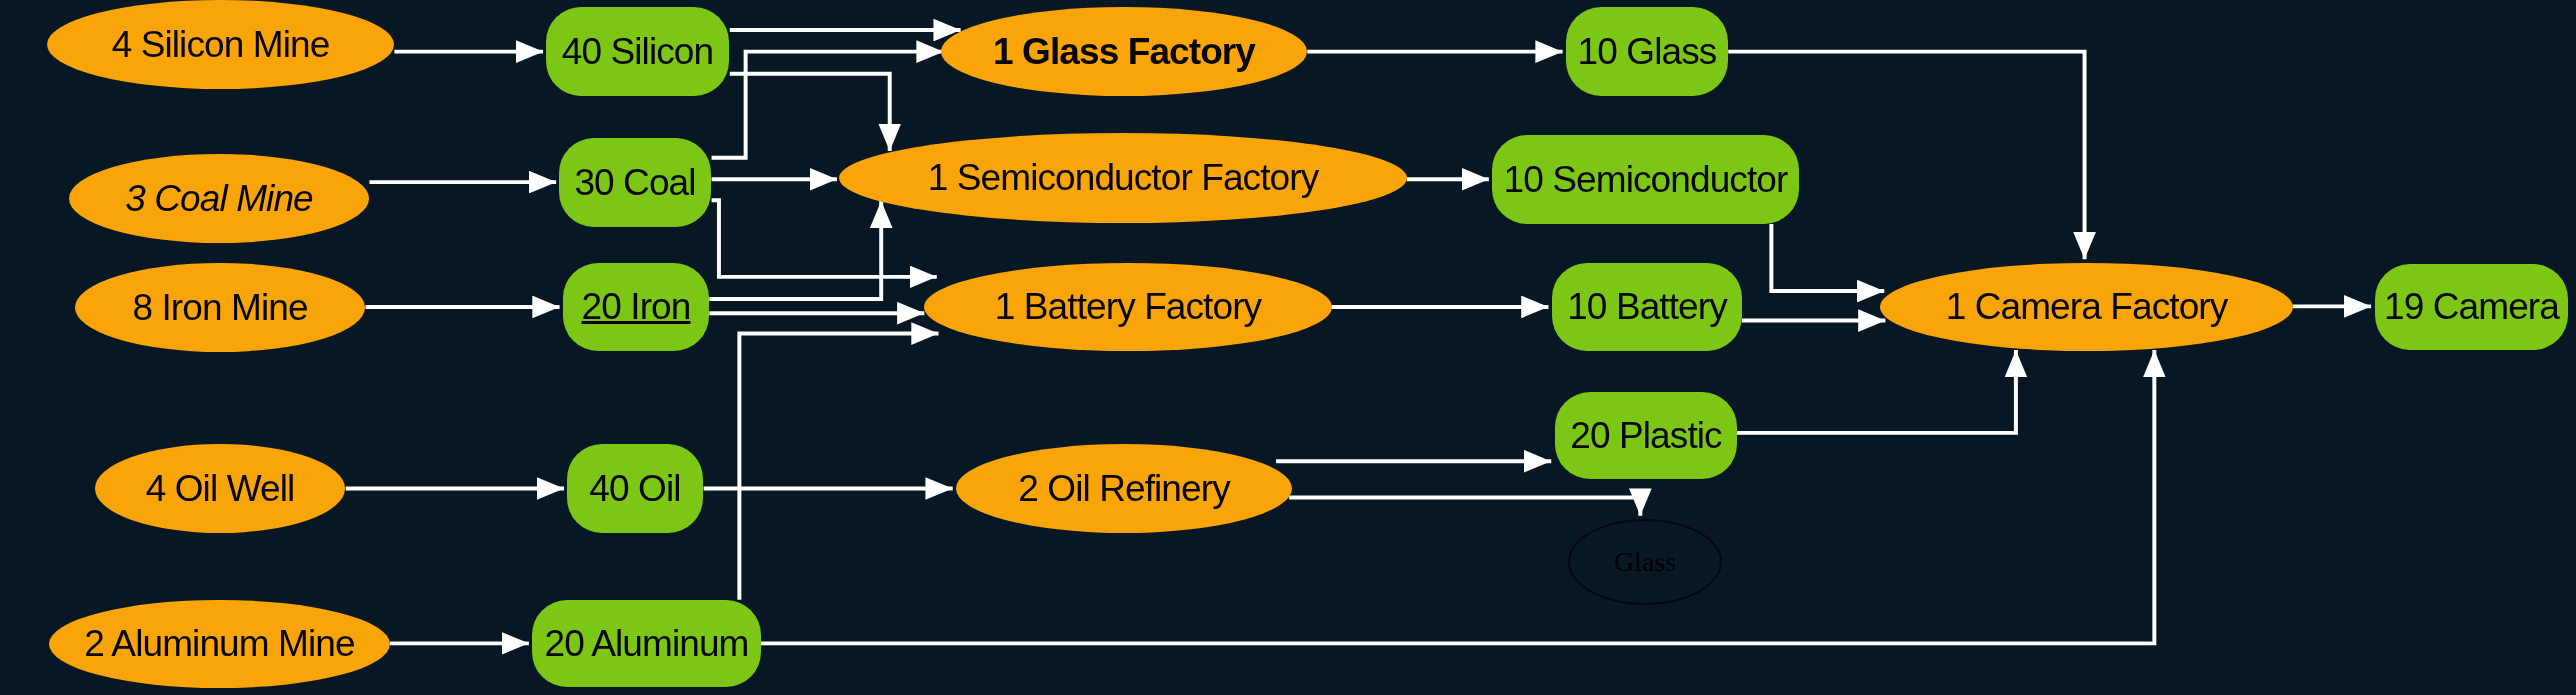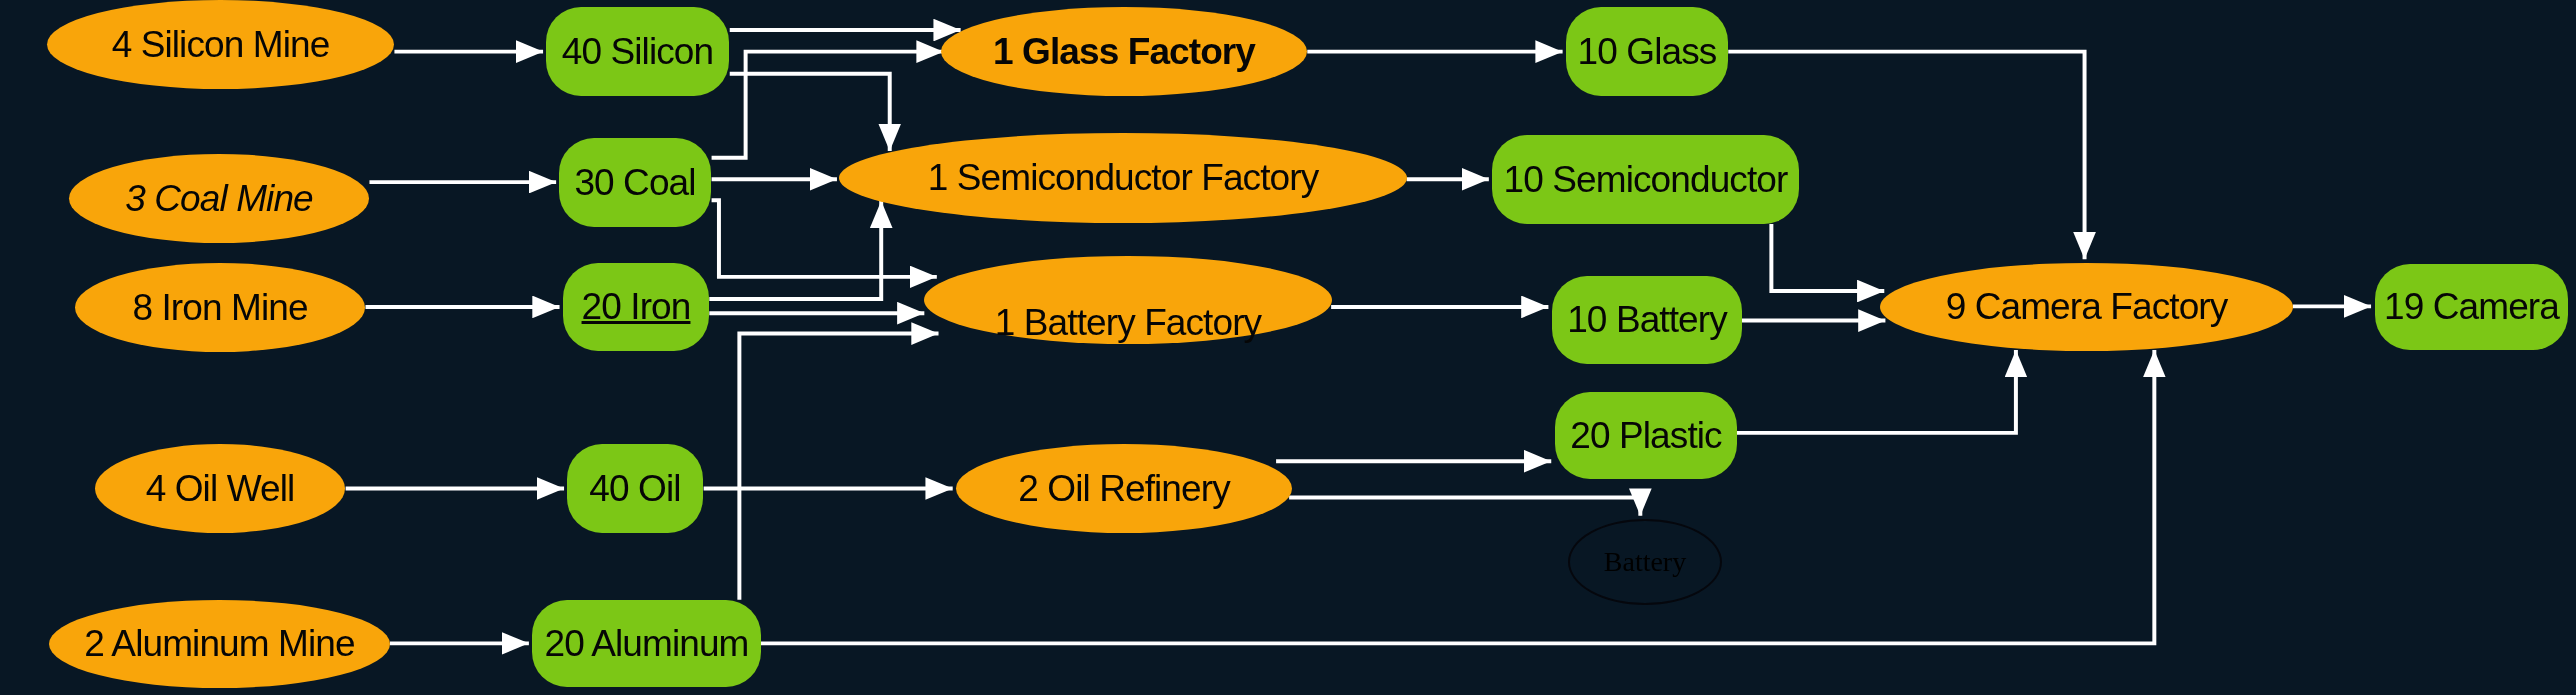--- a/index.html
+++ b/index.html
@@ -120,46 +120,46 @@
       </div>
       <div class="node item" style="left: 1492px; top: 135px; width: 307px; height: 89px;">
         <span>10 Semiconductor</span>
       </div>
       <div class="node machine" style="left: 75px; top: 263px; width: 290px; height: 89px;">
         <span>8 Iron Mine</span>
       </div>
       <div class="node item" style="left: 563px; top: 263px; width: 146px; height: 88px; text-decoration: underline;">
         <span>20 Iron</span>
       </div>
-      <div class="node machine" style="left: 924px; top: 256px; width: 408px; height: 88px; align-items: flex-end;">
+      <div class="node machine" style="left: 924px; top: 263px; width: 408px; height: 88px;">
         <span>1 Battery Factory</span>
       </div>
-      <div class="node item" style="left: 1552px; top: 263px; width: 190px; height: 88px; margin-top: 13px;">
+      <div class="node item" style="left: 1552px; top: 263px; width: 190px; height: 88px;">
         <span>10 Battery</span>
       </div>
       <div class="node machine" style="left: 1880px; top: 263px; width: 413px; height: 88px;">
-        <span>9 Camera Factory</span>
+        <span>1 Camera Factory</span>
       </div>
       <div class="node item" style="left: 2375px; top: 264px; width: 193px; height: 86px;">
         <span>19 Camera</span>
       </div>
       <div class="node item" style="left: 1555px; top: 392px; width: 182px; height: 87px;">
         <span>20 Plastic</span>
       </div>
       <div class="node machine" style="left: 95px; top: 444px; width: 250px; height: 89px;">
         <span>4 Oil Well</span>
       </div>
       <div class="node item" style="left: 567px; top: 444px; width: 136px; height: 89px;">
         <span>40 Oil</span>
       </div>
       <div class="node machine" style="left: 956px; top: 444px; width: 336px; height: 89px;">
         <span>2 Oil Refinery</span>
       </div>
       <div class="node plain" style="left: 1568px; top: 519px; width: 154px; height: 86px;">
-        <span>Battery</span>
+        <span>Glass</span>
       </div>
       <div class="node machine" style="left: 49px; top: 600px; width: 341px; height: 88px;">
         <span>2 Aluminum Mine</span>
       </div>
       <div class="node item" style="left: 532px; top: 600px; width: 229px; height: 87px;">
         <span>20 Aluminum</span>
       </div>
     </div>
 </div>
 

